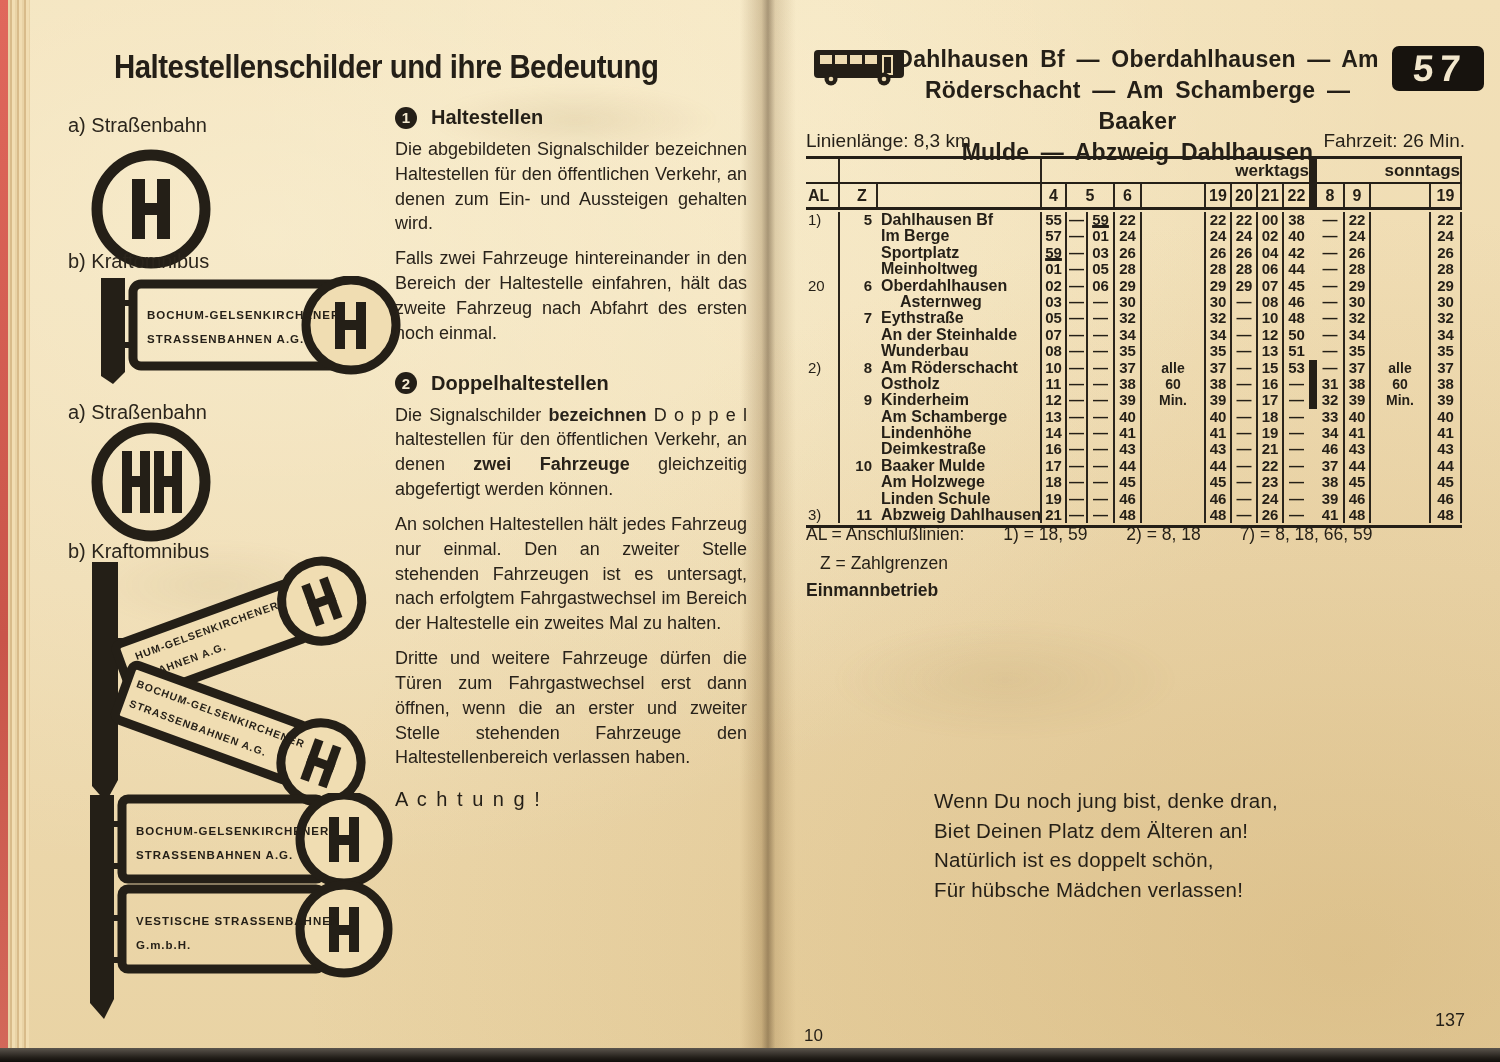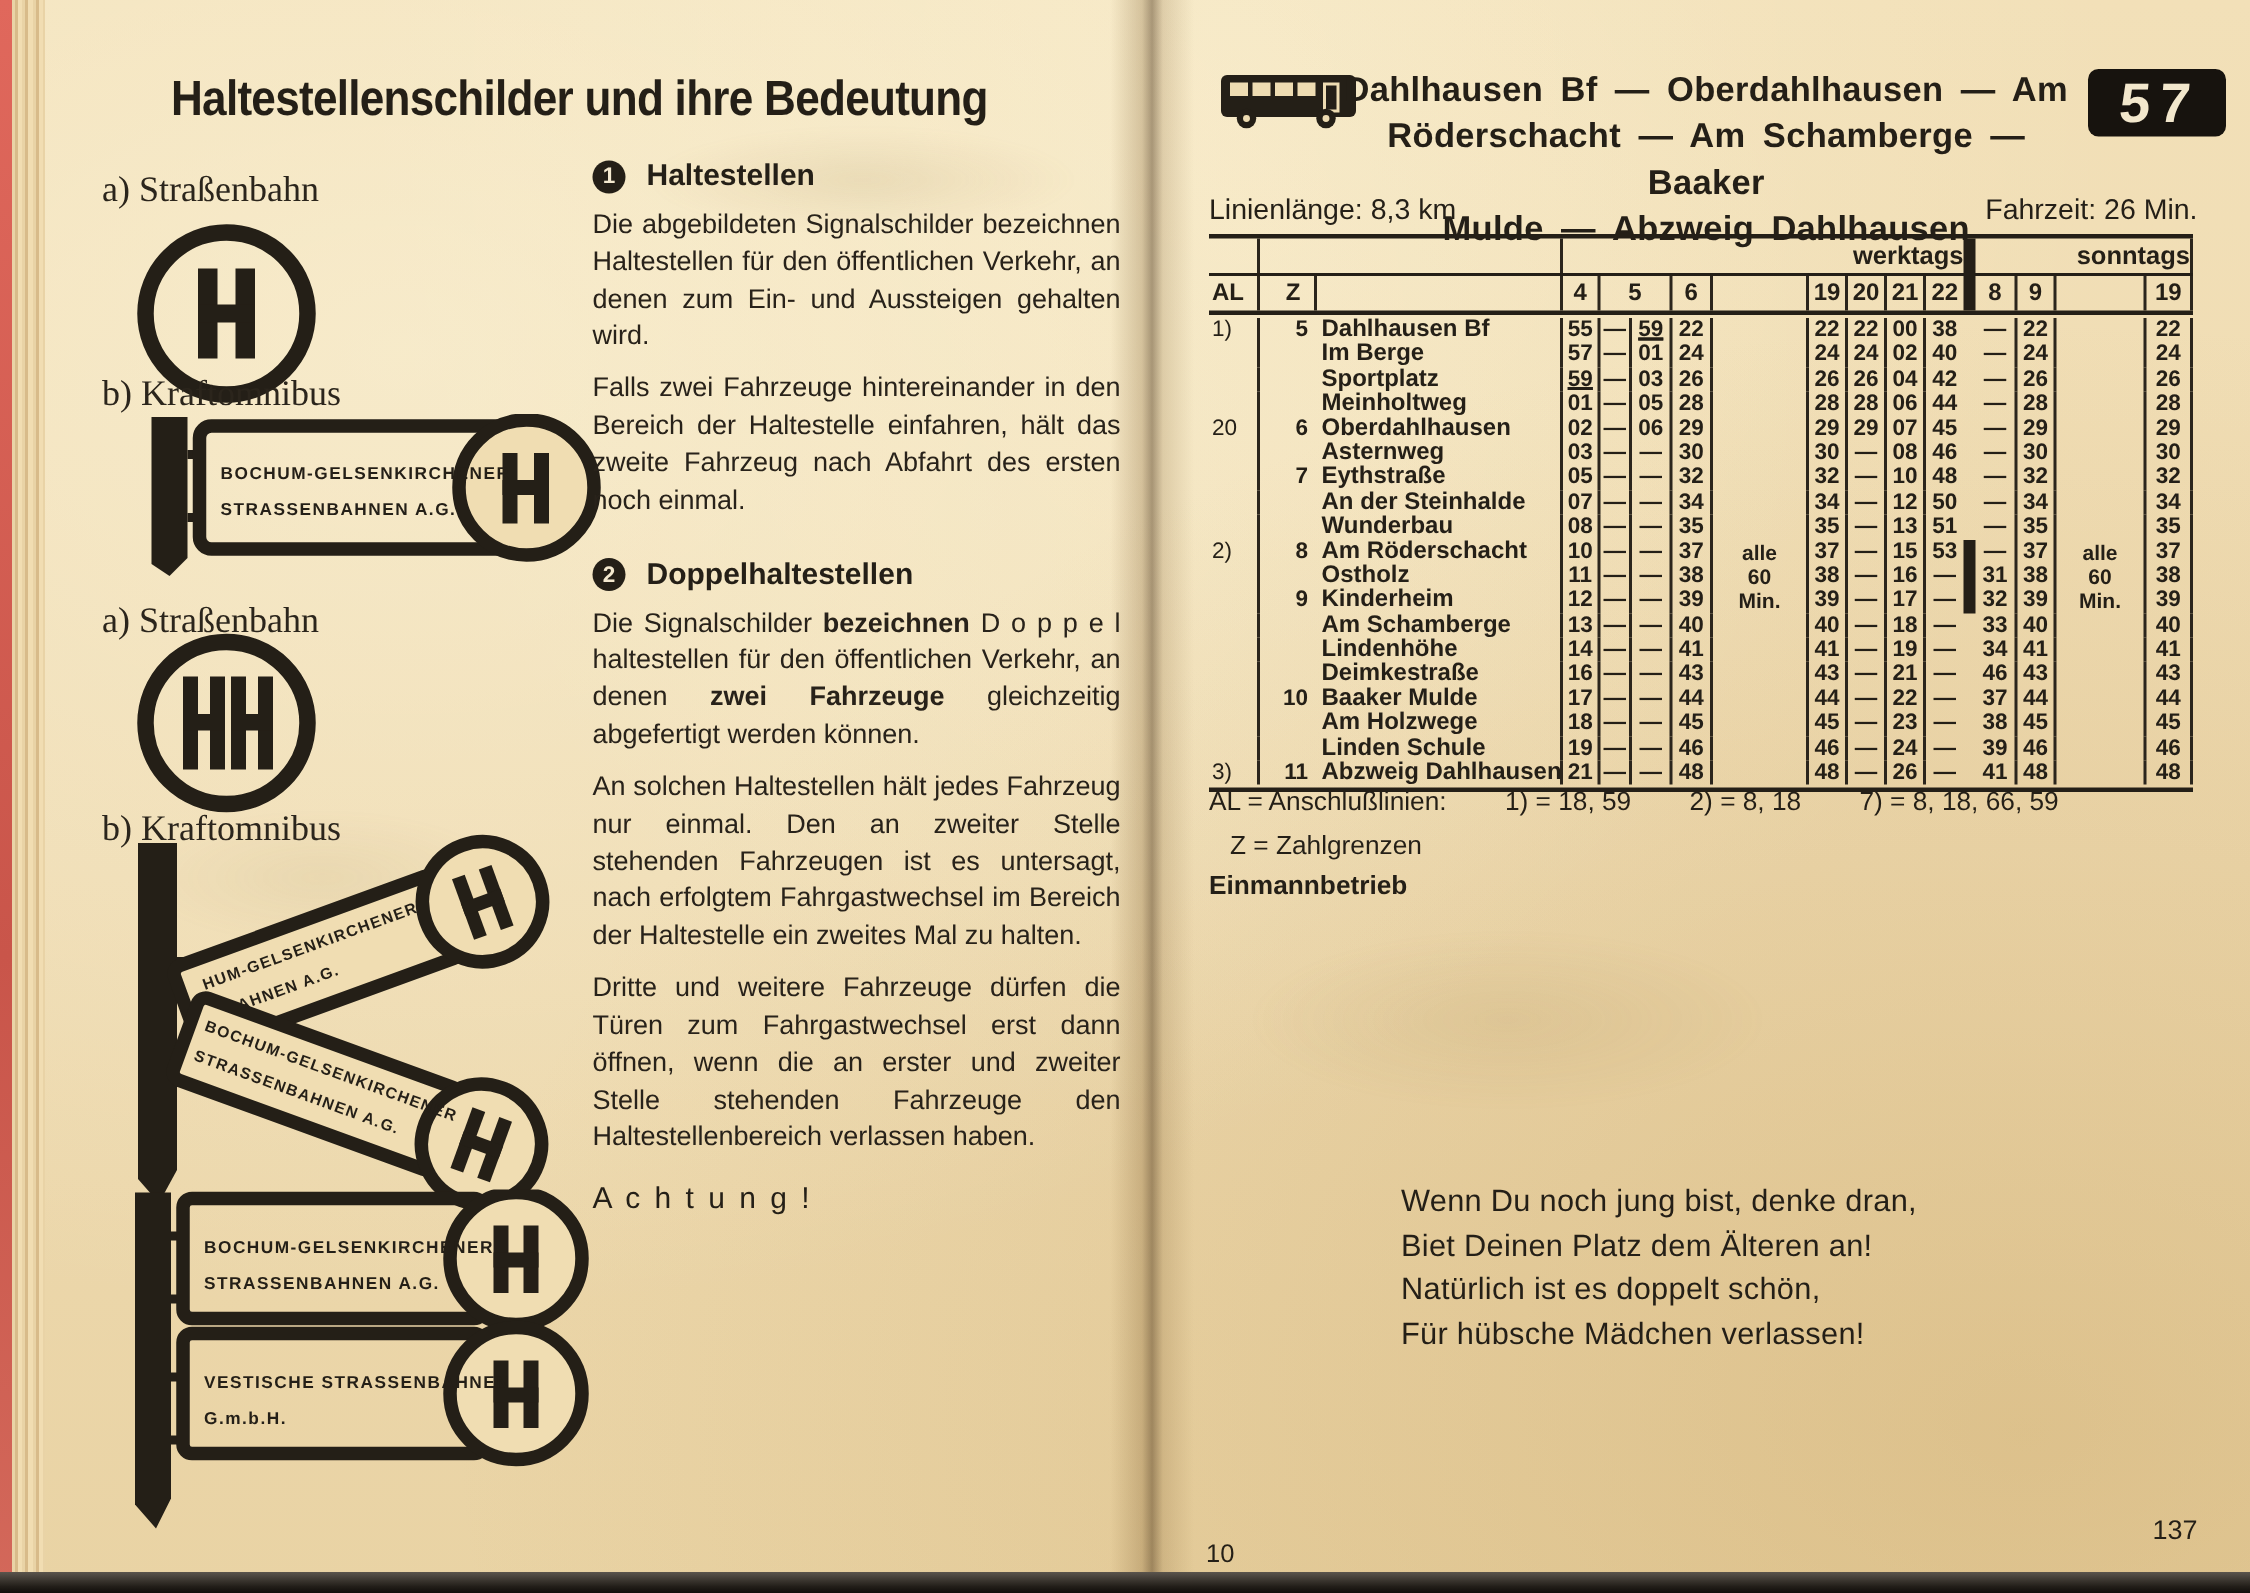--- a/index.html
+++ b/index.html
@@ -24,21 +24,21 @@
   .gutter{left:740px;top:0;bottom:14px;width:56px;
     background:linear-gradient(90deg,rgba(0,0,0,0) 0%,rgba(125,92,45,.28) 38%,rgba(72,48,20,.45) 50%,rgba(125,92,45,.20) 63%,rgba(0,0,0,0) 100%);}
   .ghost{pointer-events:none;filter:blur(3px);}
   .g1{left:430px;top:85px;width:290px;height:70px;background:radial-gradient(rgba(150,118,60,.12),rgba(150,118,60,0) 70%);}
   .g2{left:830px;top:620px;width:350px;height:120px;background:radial-gradient(rgba(150,118,60,.10),rgba(150,118,60,0) 70%);}
   .g3{left:90px;top:540px;width:250px;height:90px;background:radial-gradient(rgba(150,118,60,.08),rgba(150,118,60,0) 70%);}
 
   
   .lp-title{left:114px;top:48px;font-size:30px;font-weight:bold;letter-spacing:-.5px;
     transform:scale(.98,1.1);transform-origin:left top;}
-  .fig-label{font-size:24px;color:var(--ink2);font-family:Liberation Serif, serif;}
+  .fig-label{font-size:20px;color:var(--ink2);}
   .sign-svg text{font-family:"Liberation Sans",sans-serif;font-weight:bold;fill:var(--ink);}
 
   .textcol{left:395px;top:106px;width:352px;}
   .sec{margin-bottom:14px;}
   .sec-h{font-size:20px;font-weight:bold;margin-bottom:8px;display:flex;align-items:center;gap:14px;}
   .sec-h.plain{font-weight:normal;letter-spacing:2px;font-size:20px;margin-top:18px;}
   .numbadge{width:22px;height:22px;border-radius:50%;background:var(--ink);color:#f4e9cf;
     font-size:15px;font-weight:bold;display:inline-flex;align-items:center;justify-content:center;flex:0 0 auto;}
   .para{font-size:18px;line-height:1.38;text-align:justify;margin:0 0 10px 0;color:#28221a;}
   .para .b{font-weight:bold;}
@@ -359,21 +359,21 @@
         <div class="tc bl br" style="grid-column: 16;">29</div>
         <div class="tc bl br" style="grid-column: 18;">29</div>
         <div class="tgap" style="grid-column: 9;"></div>
         <div class="tdiv" style="grid-column: 14;"></div>
         <div class="tgap" style="grid-column: 17;"></div>
       </div>
       <div class="ttg trow">
         <div class="tal" style="grid-column: 1;"></div>
         <div class="tzb" style="grid-column: 2;"></div>
         <div class="tzn" style="grid-column: 3;"></div>
-        <div class="tnm" style="grid-column: 4;">Asternweg</div>
+        <div class="tnm" style="grid-column: 4; margin-left: 19px;">Asternweg</div>
         <div class="tc bl" style="grid-column: 5;">03</div>
         <div class="tc bl" style="grid-column: 6;">—</div>
         <div class="tc bl" style="grid-column: 7;">—</div>
         <div class="tc bl br" style="grid-column: 8;">30</div>
         <div class="tc bl" style="grid-column: 10;">30</div>
         <div class="tc bl" style="grid-column: 11;">—</div>
         <div class="tc bl" style="grid-column: 12;">08</div>
         <div class="tc bl" style="grid-column: 13;">46</div>
         <div class="tc" style="grid-column: 15;">—</div>
         <div class="tc bl br" style="grid-column: 16;">30</div>

